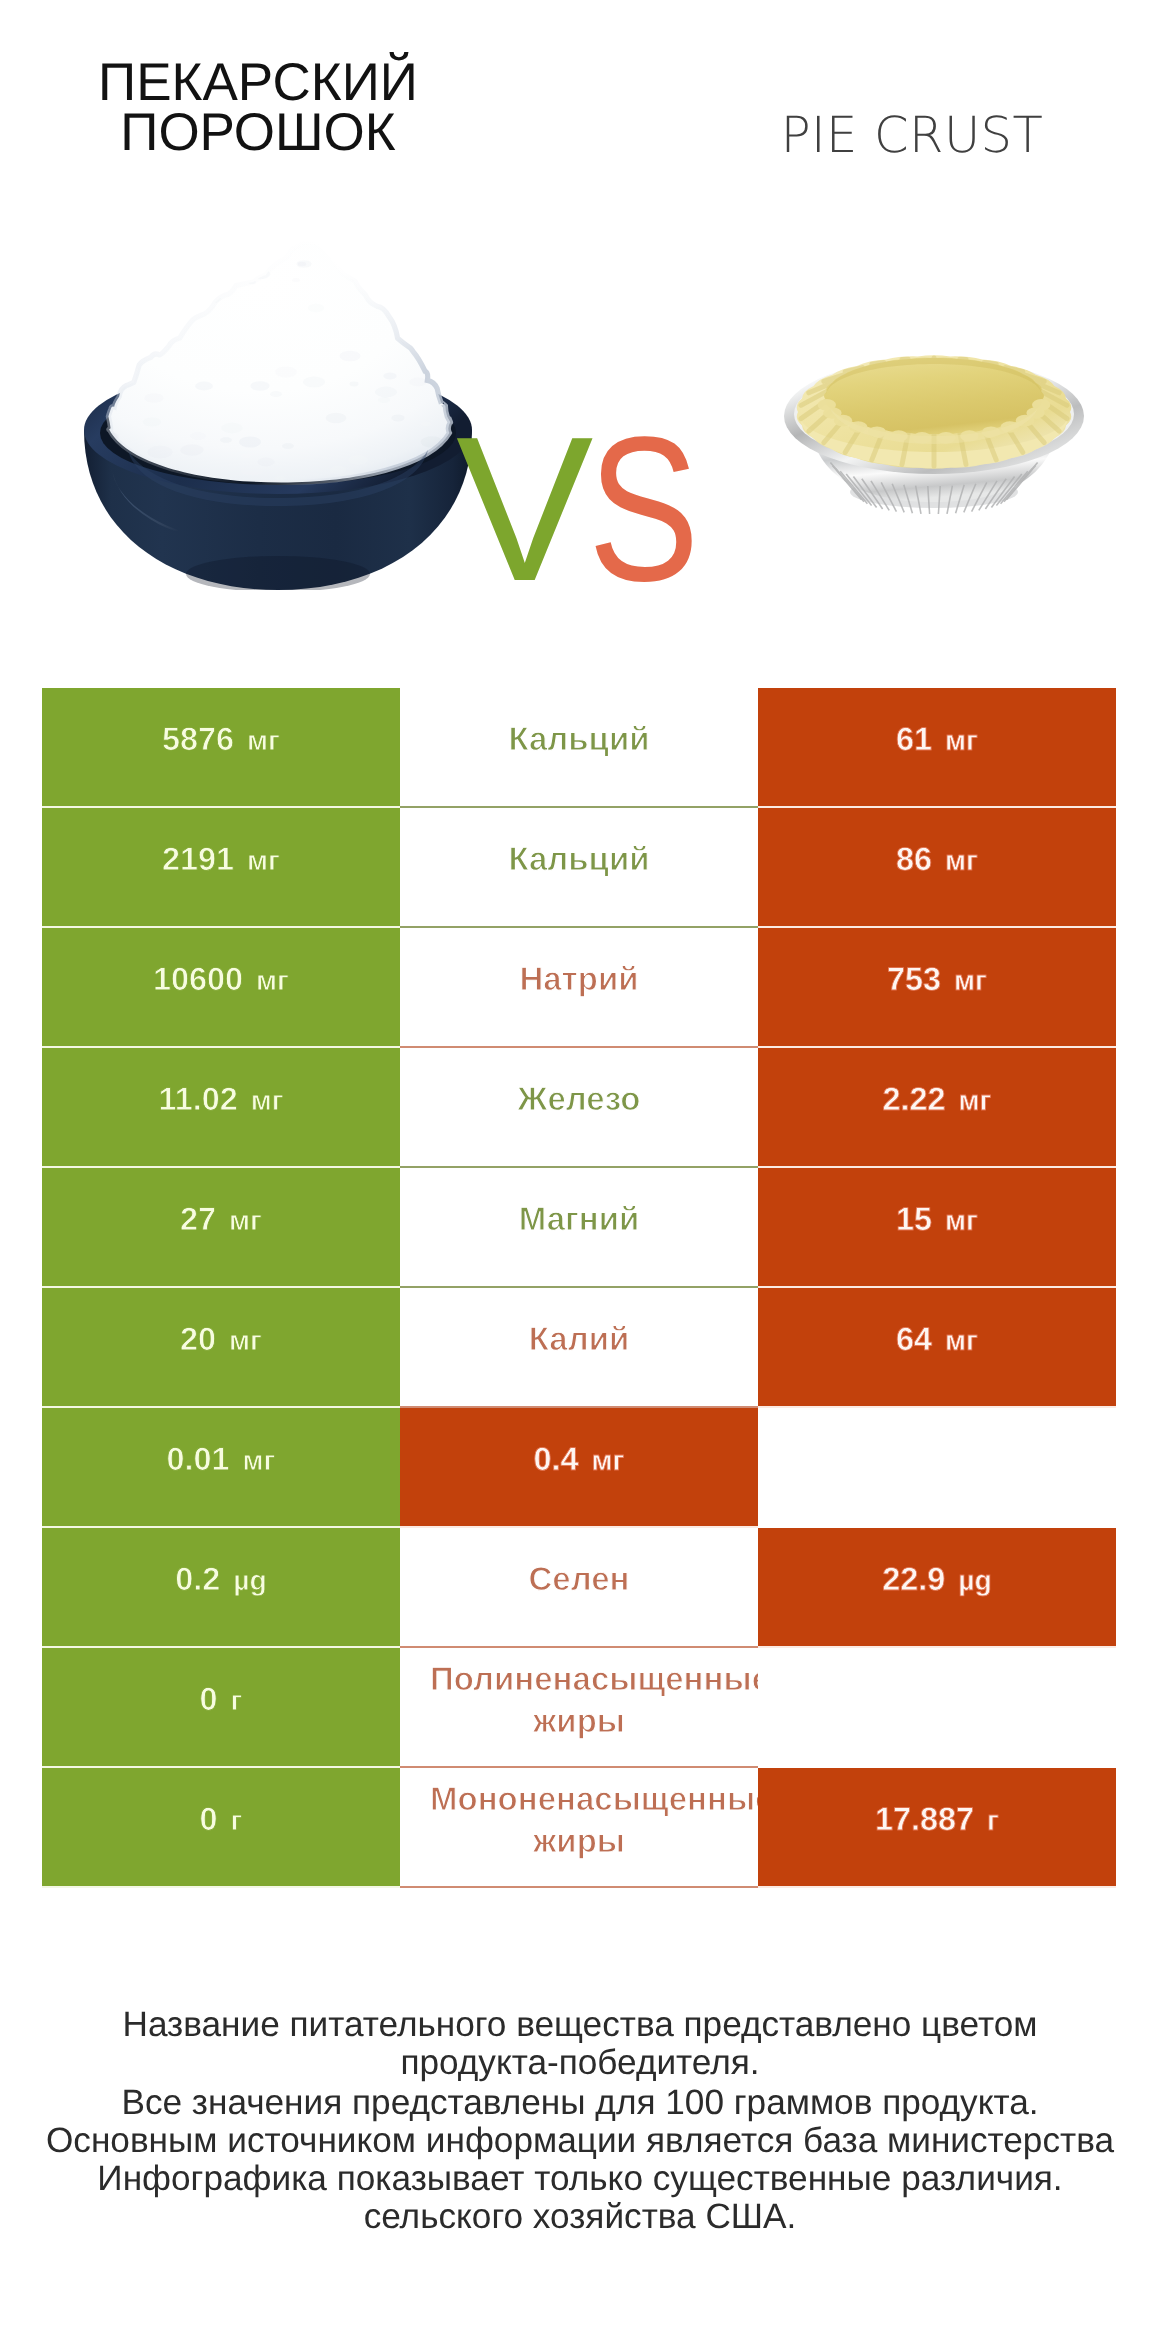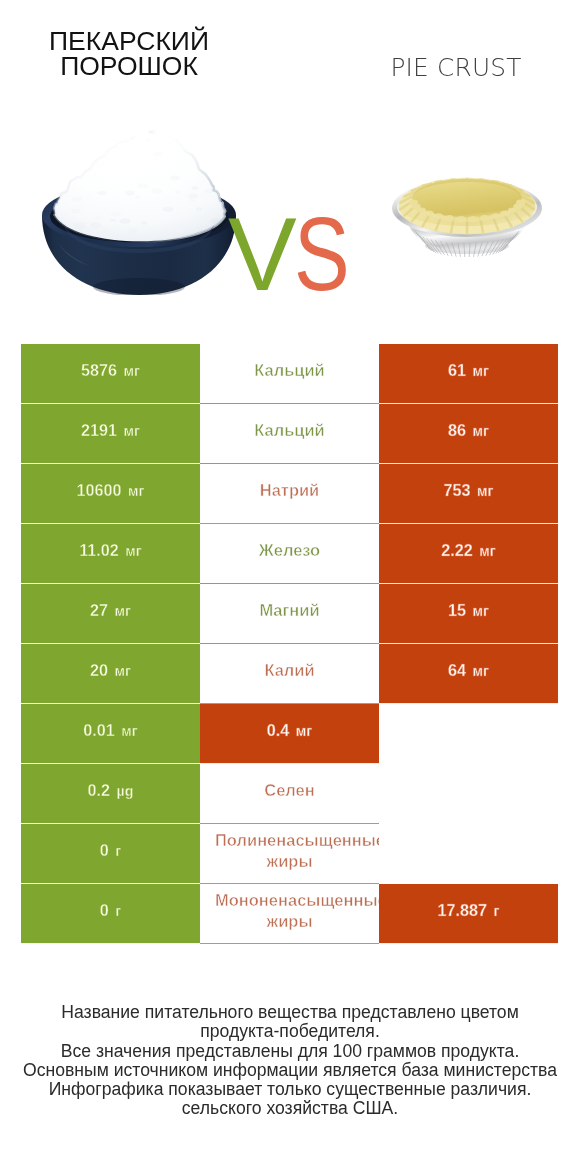--- a/index.html
+++ b/index.html
@@ -392,20 +392,23 @@
           <span class="val">0.4 <span class="u">мг</span></span>
         </div>
       </div>
       <div class="row wo">
         <div class="cell cL">
           <span class="val">0.2 <span class="u">µg</span></span>
         </div>
         <div class="cell cM">
           <span class="lbl o">Селен</span>
         </div>
+        <div class="cell cR">
+          <span class="val">22.9 <span class="u">µg</span></span>
+        </div>
       </div>
       <div class="row wo">
         <div class="cell cL">
           <span class="val">0 <span class="u">г</span></span>
         </div>
         <div class="cell cM">
           <span class="lbl2 o">
             <span class="l1">Полиненасыщенные</span>
             <span class="l2">жиры</span>
           </span>

